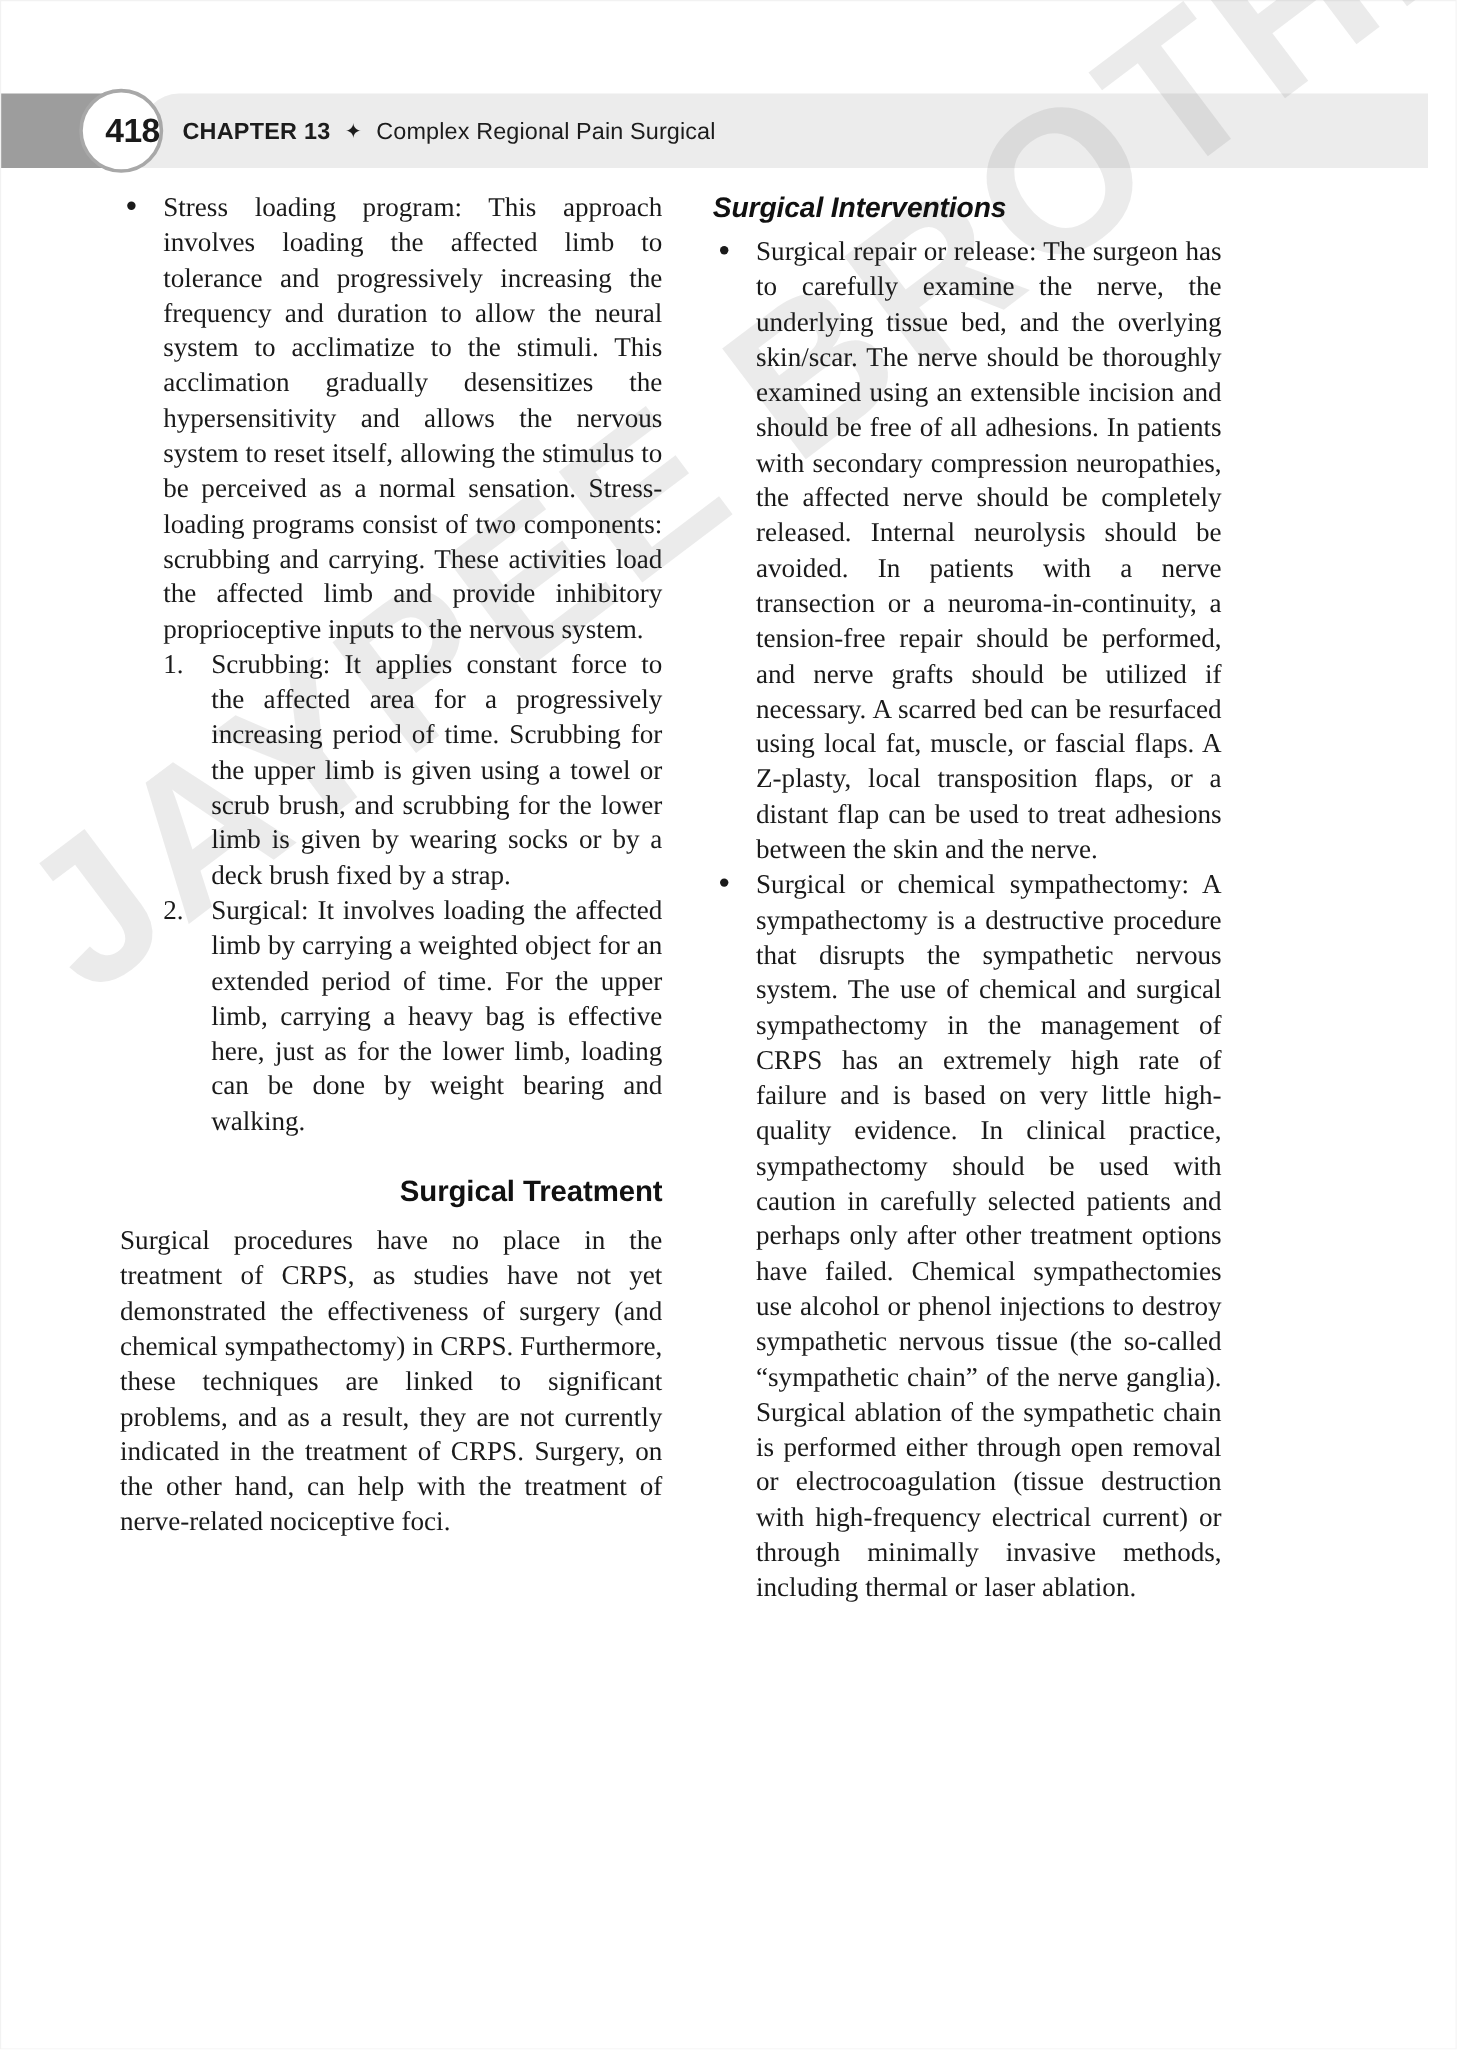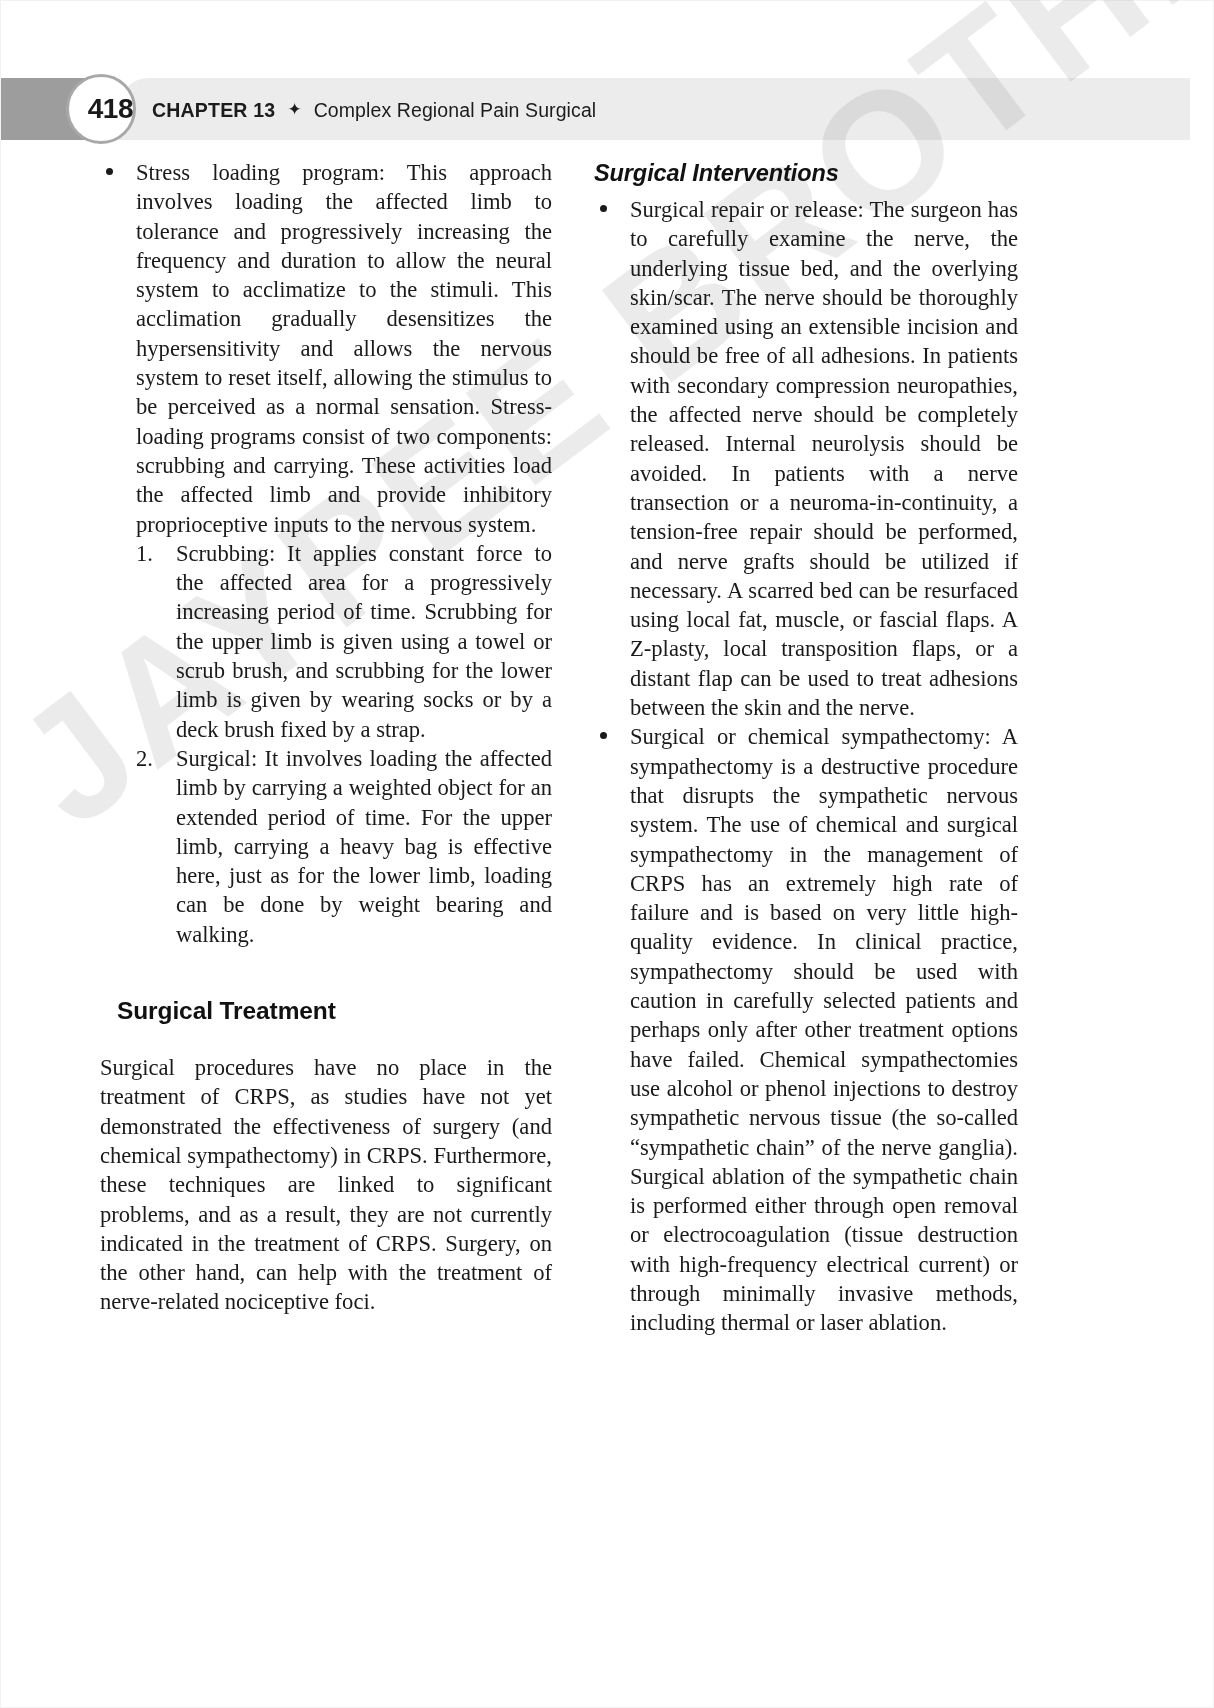--- a/index.html
+++ b/index.html
@@ -207,22 +207,23 @@
 
   .run-bold { font-weight: normal; }
   .run-italic { }
 
   .head-sans {
     font-family: "Liberation Sans", sans-serif;
     font-weight: bold;
     font-size: 24.5px;
     line-height: 30px;
     color: #111111;
-    margin: 17px;
+    margin: 0;
     letter-spacing: -0.1px;
+    text-align: right;
   }
   .head-sans-italic {
     font-family: "Liberation Sans", sans-serif;
     font-weight: bold;
     font-style: italic;
     font-size: 23.5px;
     line-height: 30px;
     color: #111111;
     margin: 0;
     letter-spacing: -0.1px;

